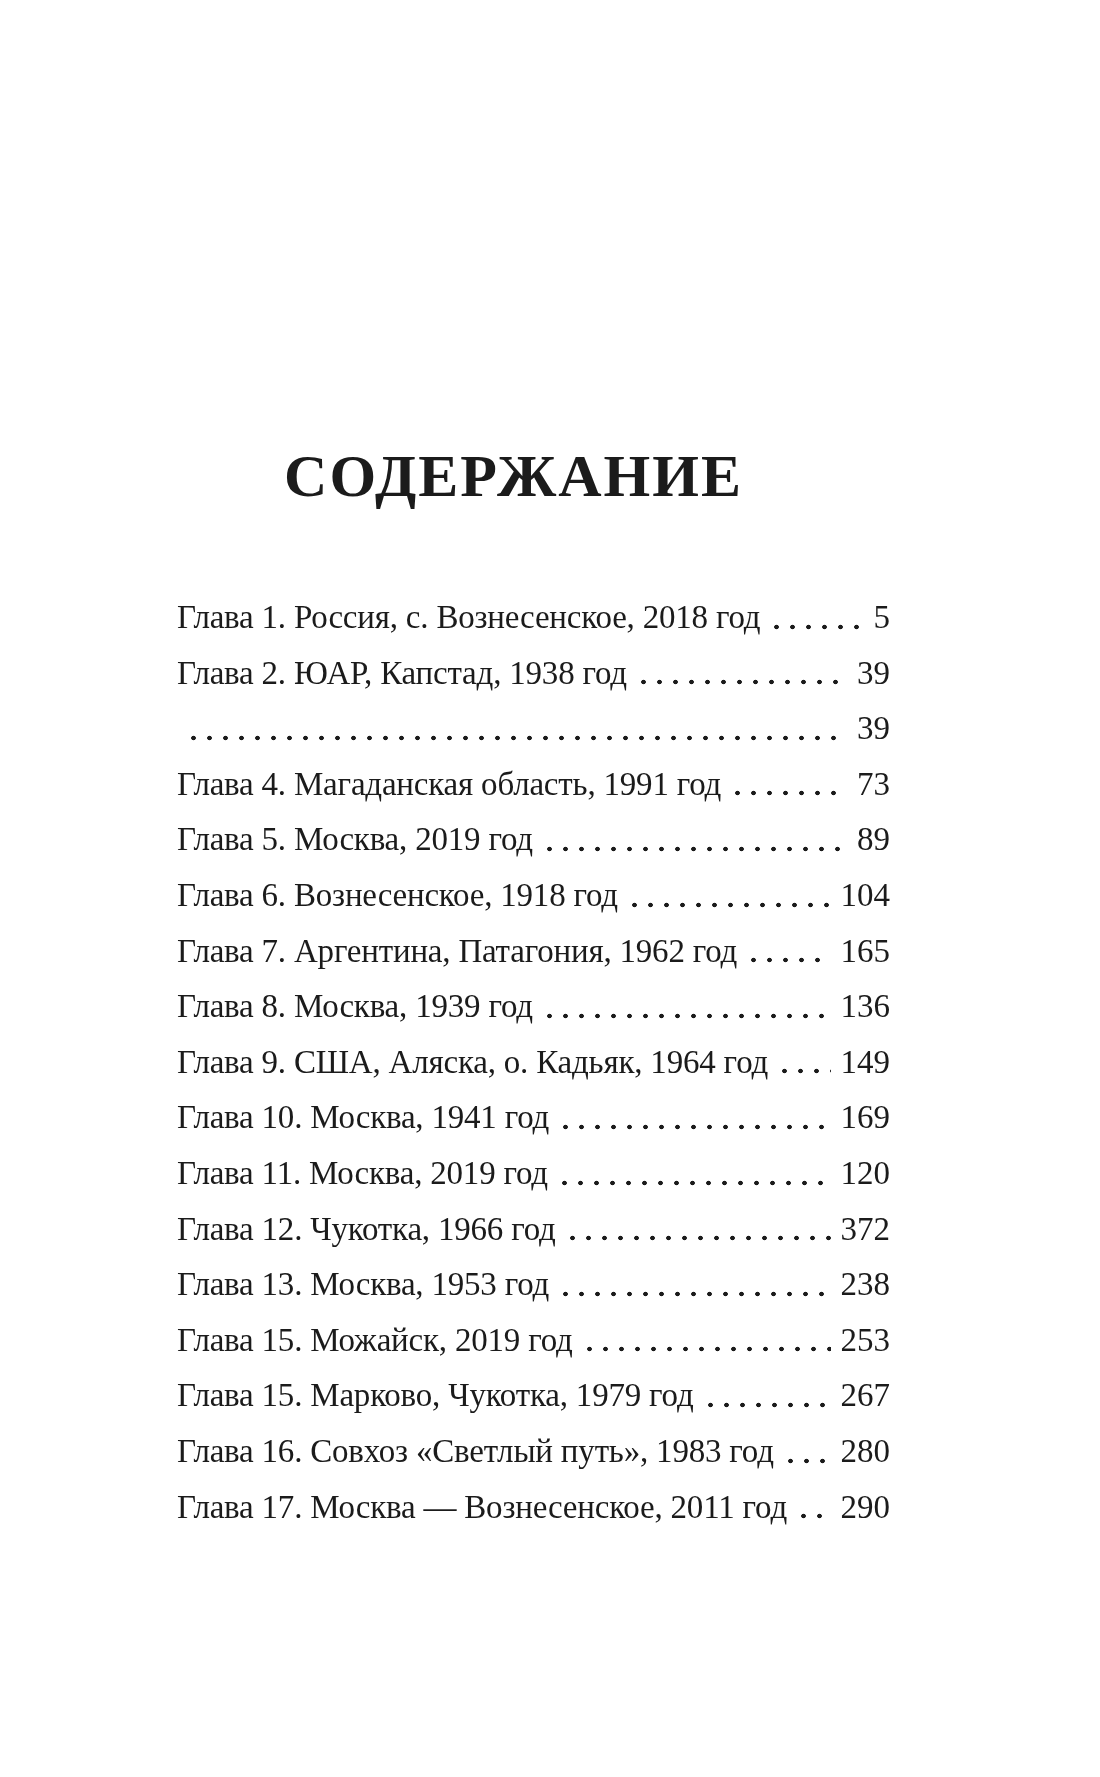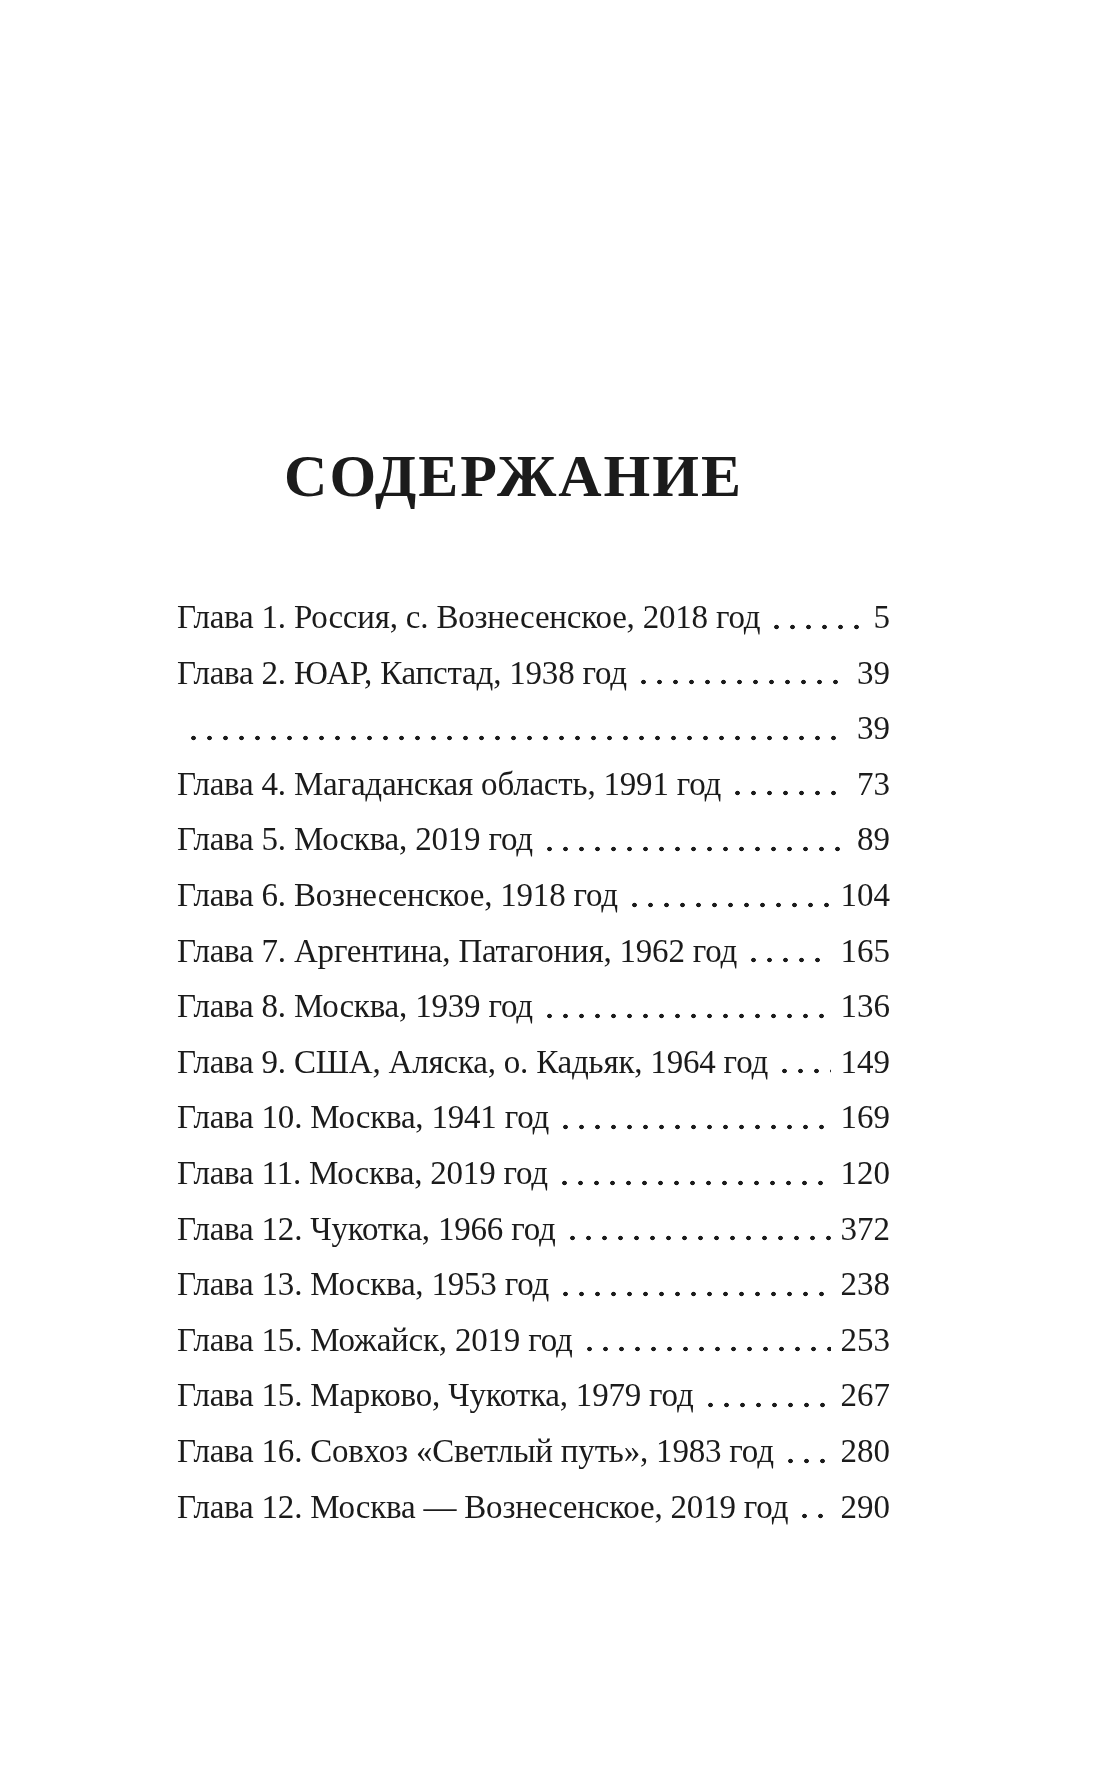--- a/index.html
+++ b/index.html
@@ -149,18 +149,18 @@
         <span class="toc-label">Глава 15. Марково, Чукотка, 1979 год</span>
         <span class="toc-leader"></span>
         <span class="toc-page">267</span>
       </div>
       <div class="toc-row">
         <span class="toc-label">Глава 16. Совхоз «Светлый путь», 1983 год</span>
         <span class="toc-leader"></span>
         <span class="toc-page">280</span>
       </div>
       <div class="toc-row">
-        <span class="toc-label">Глава 12. Москва — Вознесенское, 2019 год</span>
+        <span class="toc-label">Глава 17. Москва — Вознесенское, 2011 год</span>
         <span class="toc-leader"></span>
         <span class="toc-page">290</span>
       </div>
     </div>
 </div>
 
 </body></html>

